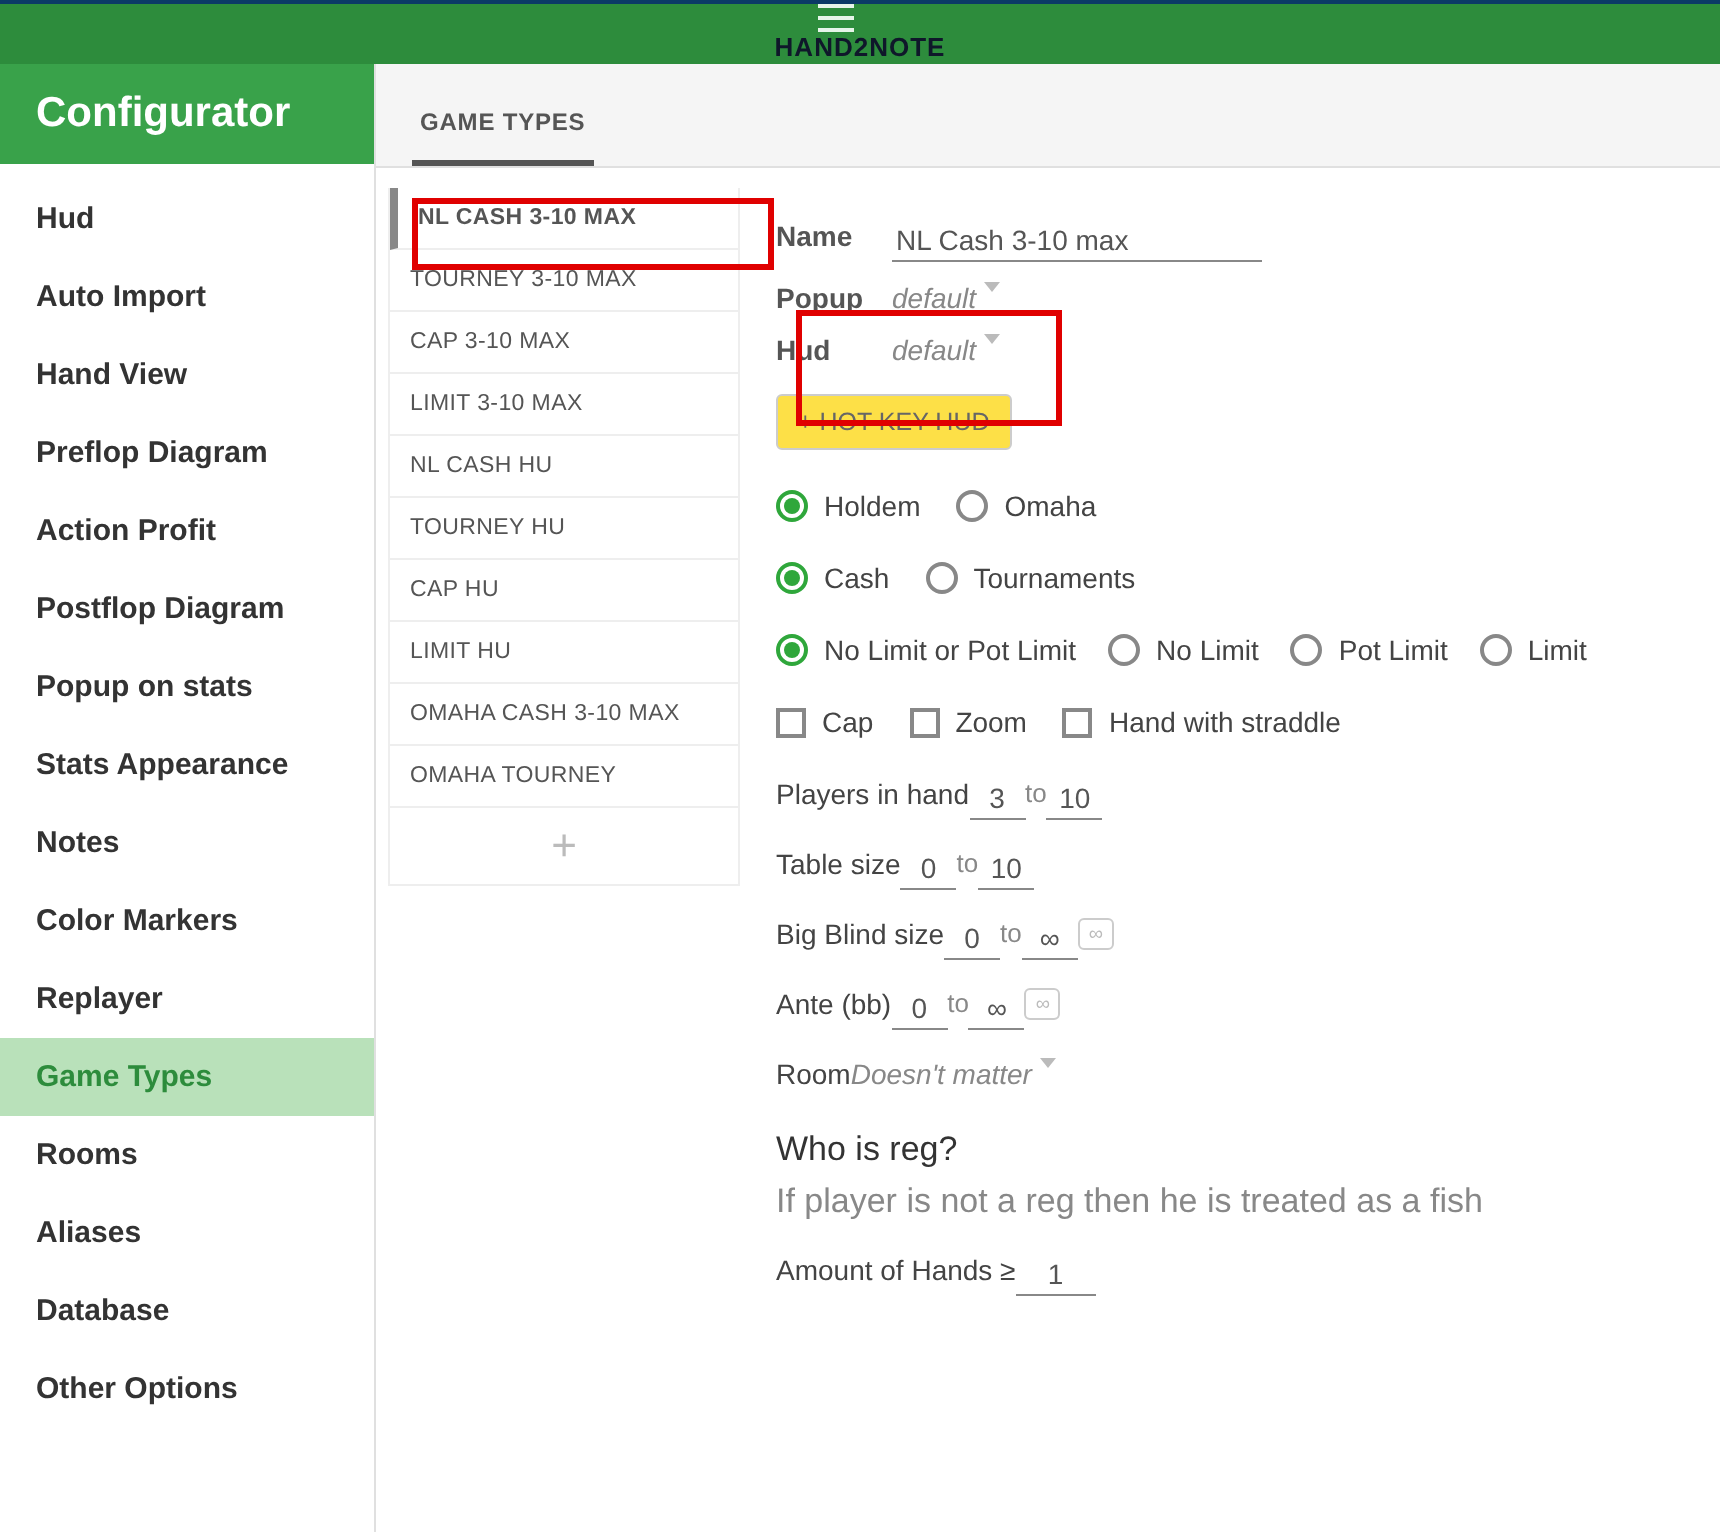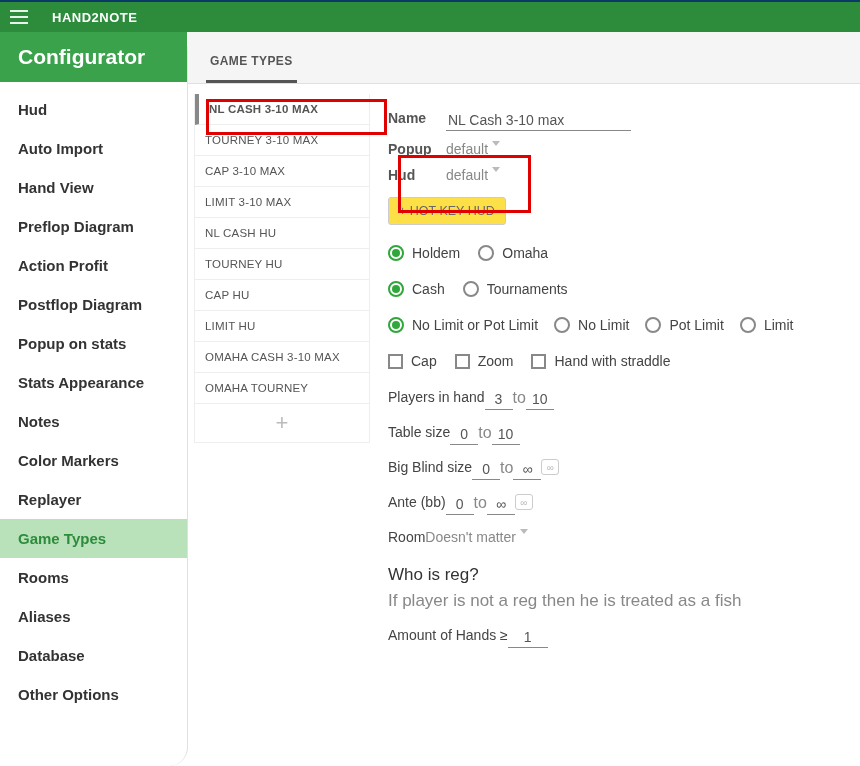--- a/index.html
+++ b/index.html
@@ -1,27 +1,27 @@
 <!DOCTYPE html>
 <html><head>
 <meta charset="utf-8">
 <style>
   * { box-sizing: border-box; margin: 0; padding: 0; font-family: Arial, Helvetica, sans-serif; }
   body { width: 860px; height: 766px; overflow: hidden; background: #fff; }
 
   
-  .topbar { background: #2d8c3c; height: 32px; display: flex; align-items: center; padding: 0 10px; color: #ffffff; border-top: 2px solid #0b3a66; }
+  .topbar { background: #2d8c3c; height: 32px; display: flex; align-items: center; padding: 0 10px; color: #0f172a; border-top: 2px solid #0b3a66; flex-direction: column; }
   .hamburger { width: 18px; height: 14px; display: inline-flex; flex-direction: column; justify-content: space-between; margin-right: 24px; cursor: pointer; }
   .hamburger span { height: 2px; background: #e6f5e9; }
   .app-name { font-size: 13px; font-weight: bold; letter-spacing: 0.5px; }
 
   .body-wrap { display: flex; height: calc(100% - 32px); }
 
   
-  .sidebar { width: 188px; background: #fff; border-right: 1px solid #e0e0e0; display: flex; flex-direction: column; border-radius: 19px; }
+  .sidebar { width: 188px; background: #fff; border-right: 1px solid #e0e0e0; display: flex; flex-direction: column; }
   .sidebar-title { background: #39a24a; color: #fff; font-size: 21px; font-weight: bold; padding: 13px 18px; }
   .side-items { padding-top: 8px; }
   .side-item { padding: 11px 18px; font-size: 15px; font-weight: bold; color: #333; cursor: pointer; }
   .side-item.active { background: #b9e1ba; color: #2d8c3c; }
 
   
   .main { flex: 1; display: flex; flex-direction: column; background: #fff; }
   .tabbar { background: #f5f5f5; height: 52px; display: flex; align-items: flex-end; padding-left: 18px; border-bottom: 1px solid #e0e0e0;}
   .tab { font-size: 12px; font-weight: bold; color: #555; padding: 10px 4px 12px; border-bottom: 3px solid #555; letter-spacing: 0.4px; }
 
@@ -35,33 +35,33 @@
   .glist-add { text-align: center; padding: 6px 0; color: #bbb; font-size: 22px; cursor: pointer; }
   .red-box-1 { position: absolute; border: 3px solid #e00000; left: 206px; top: 99px; width: 181px; height: 36px; pointer-events: none; }
   .red-box-2 { position: absolute; border: 3px solid #e00000; left: 398px; top: 155px; width: 133px; height: 58px; pointer-events: none; }
 
   
   .detail { flex: 1; padding: 26px 18px 10px 18px; font-size: 14px; color: #444; overflow-y: auto; position: relative; }
   .row { display: flex; align-items: flex-start; margin-bottom: 10px; }
   .row-label { font-weight: bold; color: #555; margin-right: 14px; min-width: 44px; }
   .underline-field { border: none; border-bottom: 1px solid #888; font-size: 14px; color: #555; padding: 2px 2px; min-width: 120px; background: transparent; }
   .underline-field.small { min-width: 24px; width: 28px; text-align: center; }
-  .dropdown-val { color: #888; margin-right: 4px; }
+  .dropdown-val { color: #888; margin-right: 4px; font-style: italic; }
   .caret { width: 0; height: 0; border-left: 4px solid transparent; border-right: 4px solid transparent; border-top: 5px solid #bbb; display: inline-block; vertical-align: middle; }
   .hotkey-btn { border: 1px solid #ccc; background: #fde047; border-radius: 3px; padding: 6px 10px; font-size: 12.5px; color: #666; cursor: pointer; margin-top: 4px; }
 
   .radio-row, .check-row { display: flex; align-items: flex-start; gap: 18px; margin: 20px 0; flex-wrap: wrap; }
   .radio, .check { display: flex; align-items: center; gap: 8px; cursor: pointer; font-size: 14px; color: #444; }
   .radio .circ { width: 16px; height: 16px; border: 2px solid #888; border-radius: 50%; display: inline-flex; align-items: center; justify-content: center; }
   .radio.sel .circ { border-color: #2fa73b; }
   .radio.sel .circ::after { content: ''; width: 8px; height: 8px; background: #2fa73b; border-radius: 50%; }
   .check .box { width: 15px; height: 15px; border: 2px solid #888; }
 
   .field-line { margin: 14px 0; font-size: 14px; color: #444; display: flex; align-items: flex-start; }
-  .to-label { color: #888; font-size: 16px; }
+  .to-label { color: #888; font-size: 13px; }
   .inf-icon { display: inline-flex; align-items: center; justify-content: center; border: 1px solid #ccc; border-radius: 3px; width: 18px; height: 16px; font-size: 10px; color: #bbb; }
 
   .section-h { font-size: 17px; color: #333; margin-top: 20px; margin-bottom: 6px; }
   .hint { font-size: 17px; color: #888; margin-bottom: 16px; }
 </style>
 </head>
 <body>
 
 <div class="topbar">
   <div class="hamburger">

